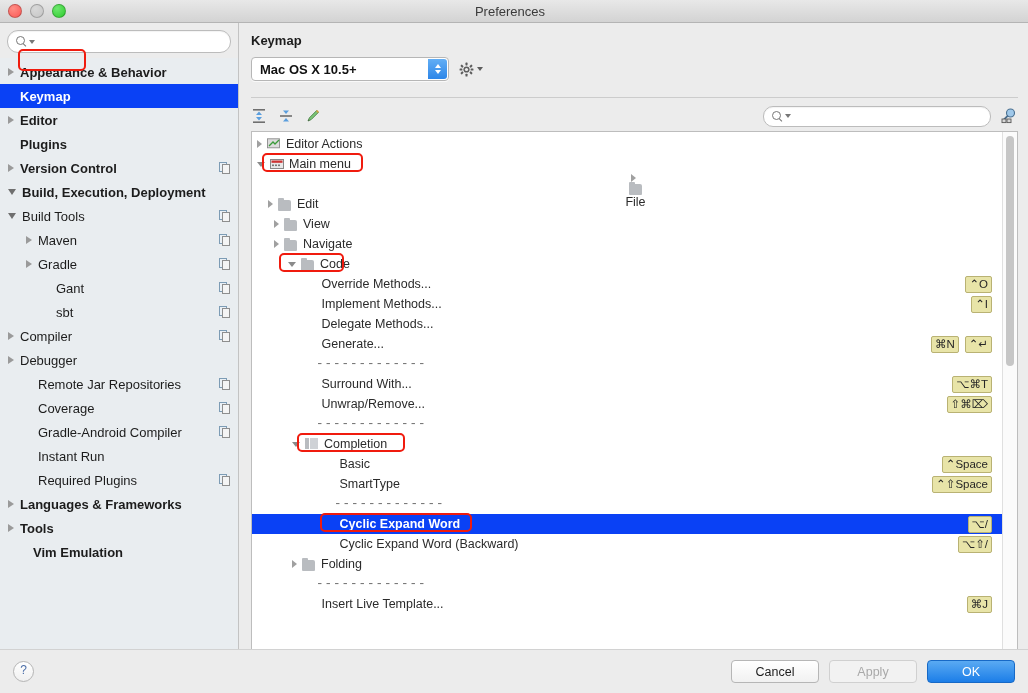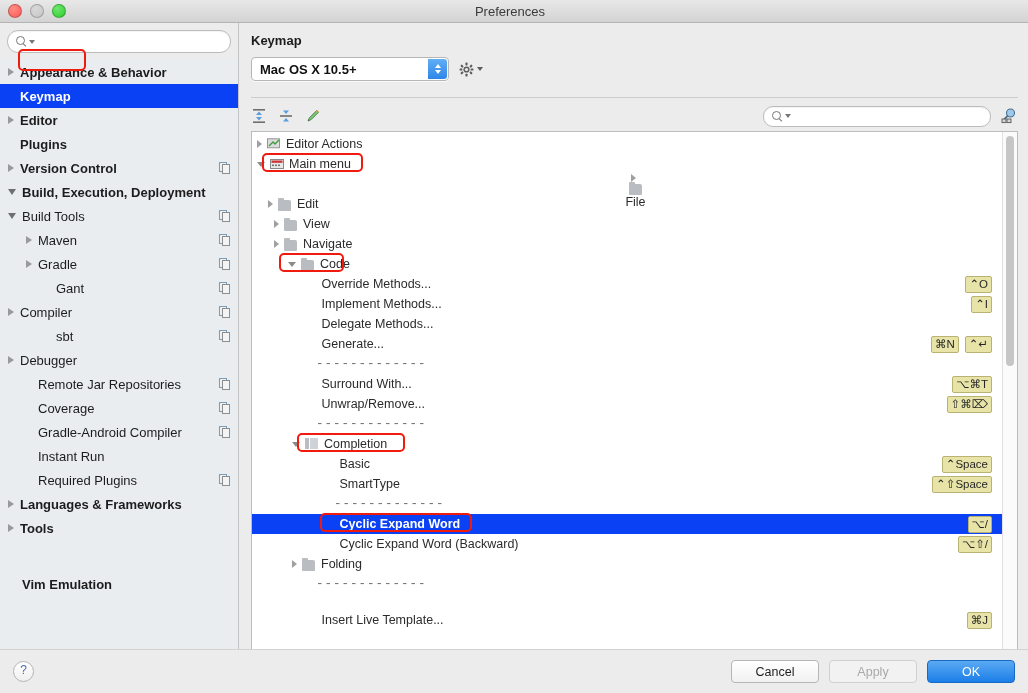--- a/index.html
+++ b/index.html
@@ -325,30 +325,30 @@
           <div class="trow" style="padding-left: 26px;">
             <span class="arrow "></span>
             <span class="lbl">Gradle</span>
             <span class="badge"></span>
           </div>
           <div class="trow" style="padding-left: 44px;">
             <span class="arrow none"></span>
             <span class="lbl">Gant</span>
             <span class="badge"></span>
           </div>
+          <div class="trow" style="padding-left: 44px;">
+            <span class="arrow none"></span>
+            <span class="lbl">sbt</span>
+            <span class="badge"></span>
+          </div>
           <div class="trow" style="padding-left: 8px;">
             <span class="arrow "></span>
             <span class="lbl">Compiler</span>
             <span class="badge"></span>
           </div>
-          <div class="trow" style="padding-left: 44px;">
-            <span class="arrow none"></span>
-            <span class="lbl">sbt</span>
-            <span class="badge"></span>
-          </div>
           <div class="trow" style="padding-left: 8px;">
             <span class="arrow "></span>
             <span class="lbl">Debugger</span>
           </div>
           <div class="trow" style="padding-left: 26px;">
             <span class="arrow none"></span>
             <span class="lbl">Remote Jar Repositories</span>
             <span class="badge"></span>
           </div>
           <div class="trow" style="padding-left: 26px;">
@@ -371,21 +371,21 @@
             <span class="badge"></span>
           </div>
           <div class="trow bold" style="padding-left: 8px;">
             <span class="arrow "></span>
             <span class="lbl">Languages &amp; Frameworks</span>
           </div>
           <div class="trow bold" style="padding-left: 8px;">
             <span class="arrow "></span>
             <span class="lbl">Tools</span>
           </div>
-          <div class="trow bold" style="padding-left: 10px; margin-top: 32px;">
+          <div class="trow bold" style="padding-left: 21px;">
             <span class="arrow none"></span>
             <span class="lbl">Vim Emulation</span>
           </div>
         </div>
     </div>
 
     <div class="pane">
       <div class="pane-title">Keymap</div>
 
       <div class="keymap-row">
@@ -609,21 +609,21 @@
             <div class="arow" style="padding-left: 40px;">
               <span class="ar "></span>
               <span class="ic">
                 <span class="folder" style="display: block; margin-top: 2px;"></span>
               </span>
               <span class="txt">Folding</span>
             </div>
             <div class="arow" style="padding-left: 40px;">
               <span class="dashes" style="margin-left: 24px;">-------------</span>
             </div>
-            <div class="arow" style="padding-left: 40px; margin-top: 16px;">
+            <div class="arow" style="padding-left: 40px;">
               <span class="ar blank"></span>
               <span class="ic"></span>
               <span class="txt">Insert Live Template...</span>
               <span class="keys">
                 <span class="key">⌘J</span>
               </span>
             </div>
           </div>
         <div class="scrollbar">
           <div class="scrollthumb"></div>

